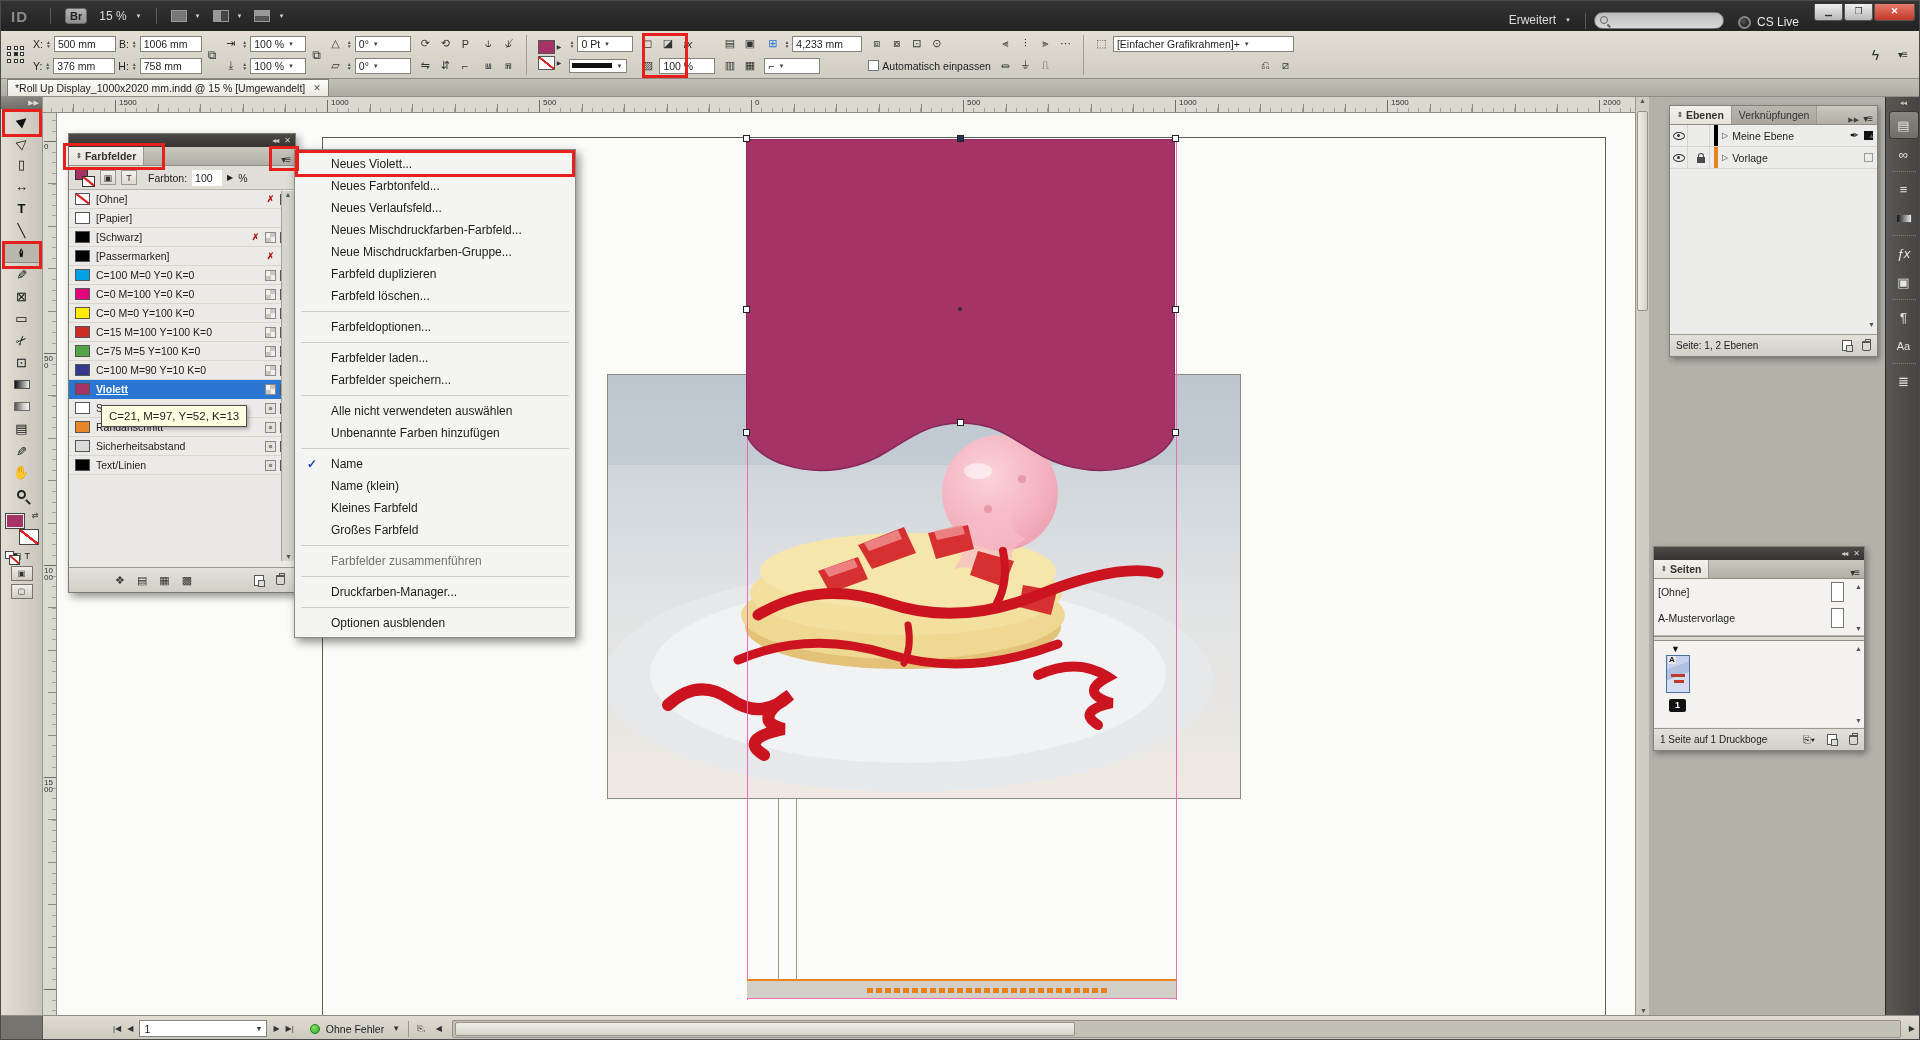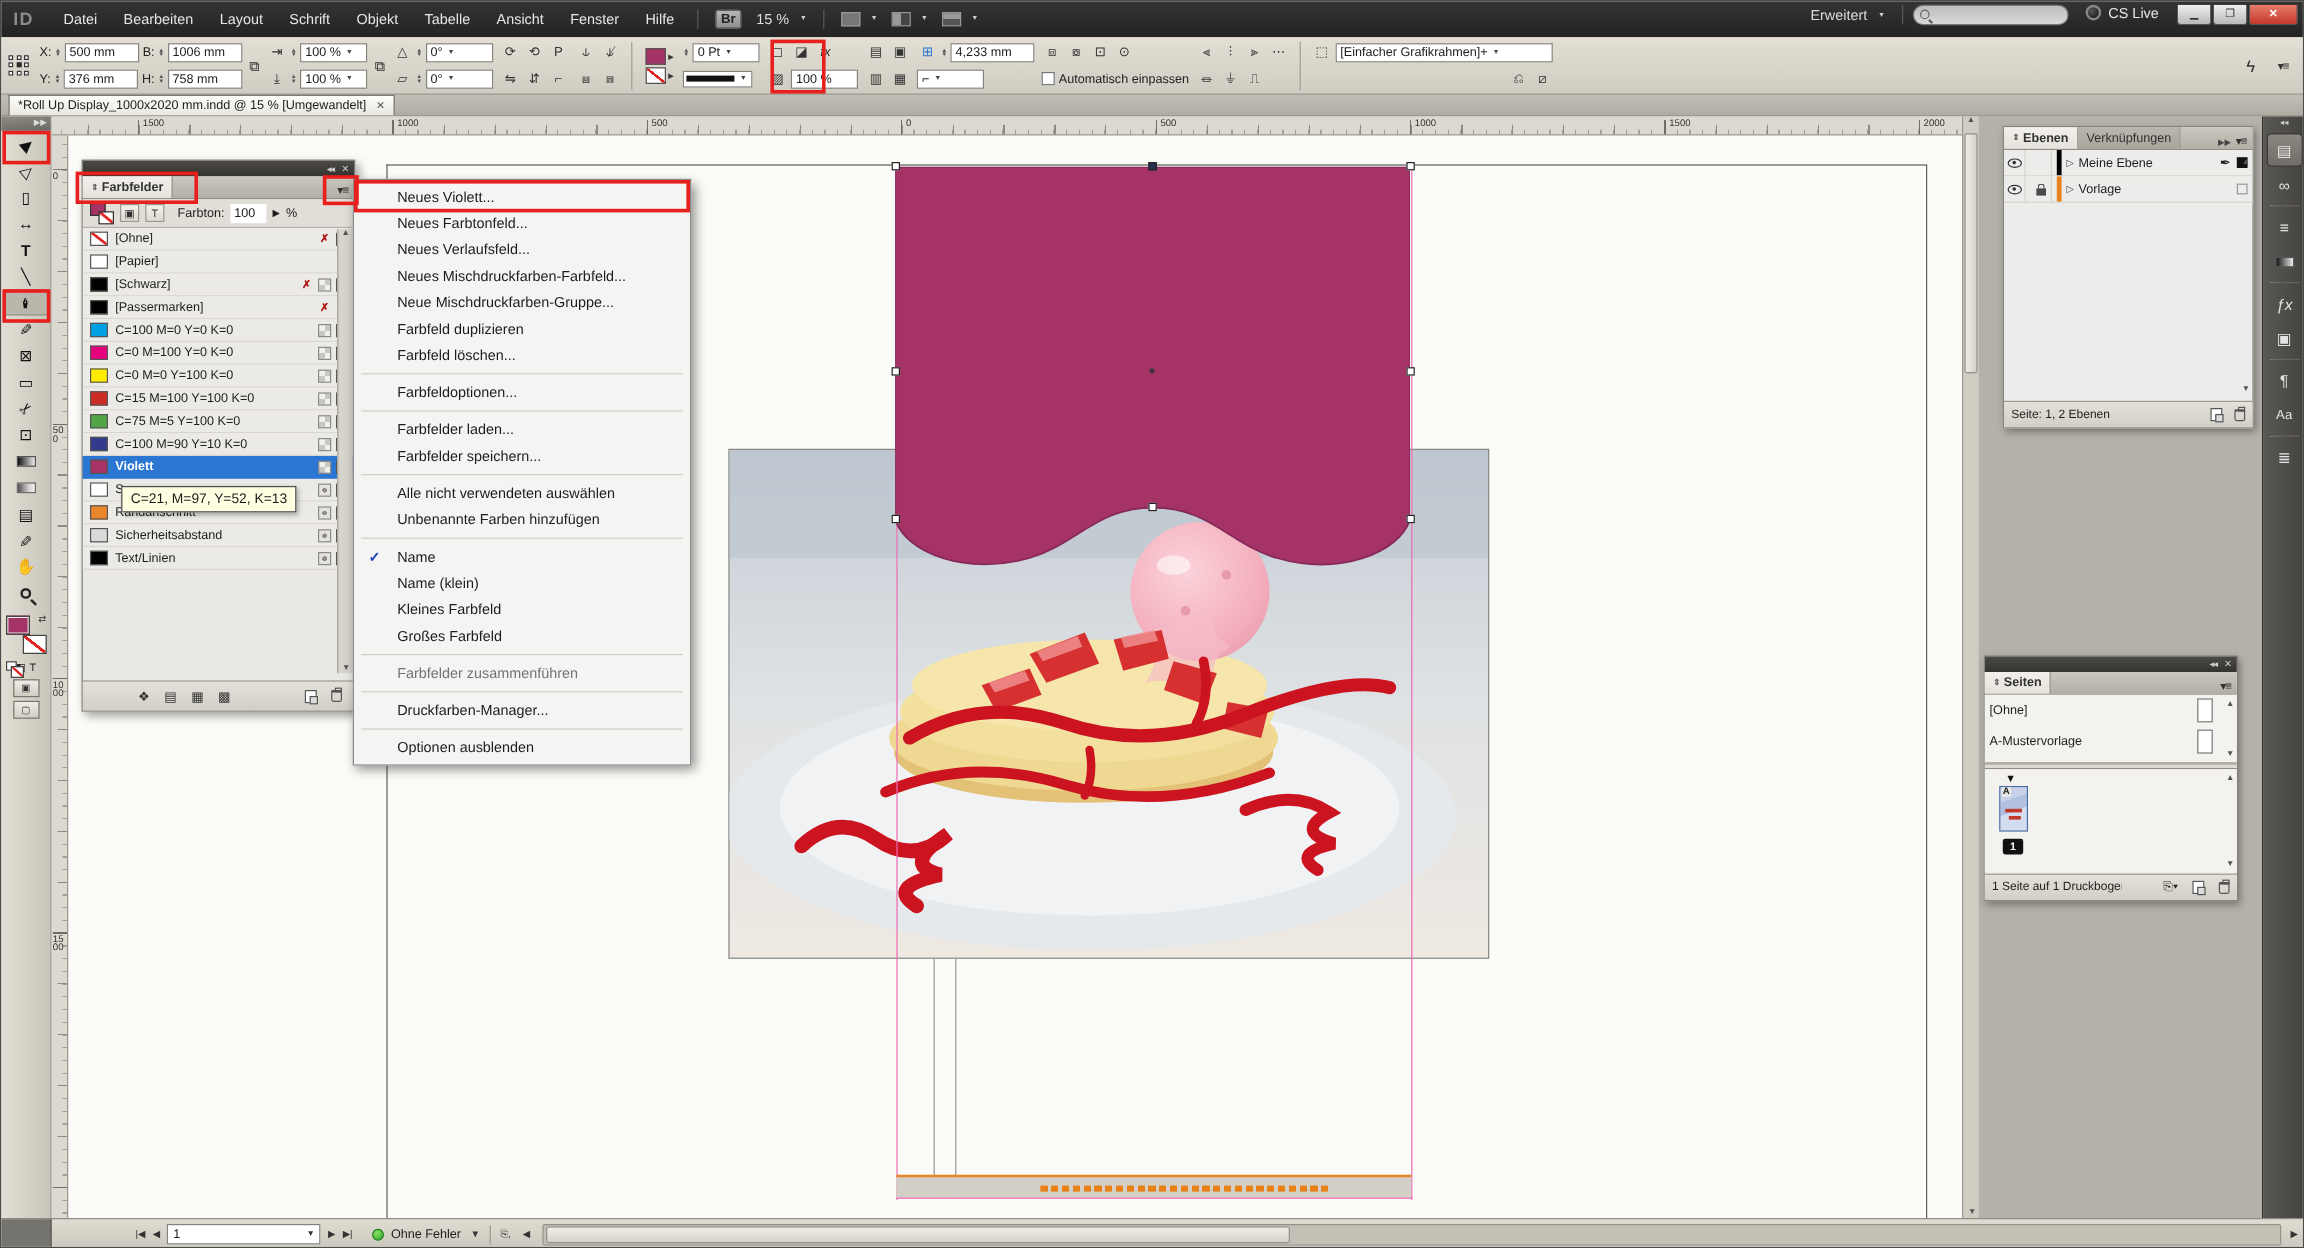--- a/index.html
+++ b/index.html
@@ -11,21 +11,21 @@
   #menubar{position:absolute;left:0;top:0;width:1920px;height:30px;background:linear-gradient(#343434,#232323);display:flex;align-items:center;color:#e6e6e6;font-size:12px;}
   #logo{color:#8a8a8a;font-weight:bold;font-size:15px;margin:0 14px 0 10px;letter-spacing:1px;}
   .menu-item{padding:0 11px;line-height:30px;cursor:default;}
   #br-chip{background:linear-gradient(#b5b5b5,#8f8f8f);color:#222;border:1px solid #6b6b6b;border-radius:3px;font-size:11px;font-weight:bold;padding:1px 4px;margin:0 6px;}
   .dd-dark{display:inline-flex;align-items:center;gap:5px;padding:2px 6px;color:#ddd;}
   .caret::after{content:"▼";font-size:6px;color:#cfcfcf;margin-left:4px;}
   .viewchip{display:inline-flex;align-items:center;margin:0 6px;gap:4px;}
   .chip-ic{display:inline-block;width:16px;height:12px;border:1px solid #999;background:#777;}
   .chip-ic.b{background:linear-gradient(90deg,#999 50%,#444 50%);}
   .chip-ic.c{background:linear-gradient(#999 50%,#555 50%);}
-  .mb-right{margin-left:auto;display:flex;align-items:flex-start;}
+  .mb-right{margin-left:auto;display:flex;align-items:flex-end;}
   #searchbox{display:inline-flex;align-items:center;width:130px;height:17px;border-radius:9px;background:linear-gradient(#bdbdbd,#d9d9d9);border:1px solid #777;padding-left:5px;}
   .mag-icon{display:inline-block;width:8px;height:8px;border:1.5px solid #666;border-radius:50%;position:relative;}
   .mag-icon::after{content:"";position:absolute;width:4px;height:1.5px;background:#666;transform:rotate(45deg);left:6px;top:8px;}
   #cslive-dot{display:inline-block;width:13px;height:13px;border-radius:50%;background:radial-gradient(circle at 35% 35%,#555,#111);border:2px solid #888;margin:0 6px 0 14px;}
   #winbtns{display:flex;margin:0 6px 8px 14px;align-self:flex-start;}
   .winbtn{width:29px;height:17px;border:1px solid #555;border-top:none;background:linear-gradient(#efefef,#b9b9b9);color:#333;font-size:9px;text-align:center;line-height:15px;border-radius:0 0 3px 3px;margin-left:1px;}
   .winbtn.close{width:41px;background:linear-gradient(#e77b6a,#c3392a);color:#fff;font-weight:bold;}
   
   #controlbar{position:absolute;left:0;top:30px;width:1920px;height:48px;background:linear-gradient(#e3dfd5,#cfccc2);border-bottom:1px solid #8f8d85;display:flex;align-items:center;padding:0 4px;gap:6px;font-size:10.5px;overflow:hidden;}
   .cgroup{display:flex;flex-direction:column;gap:3px;}
@@ -191,21 +191,20 @@
   
   .redbox{position:absolute;border:3px solid #e8201d;z-index:70;pointer-events:none;}
 </style>
 </head>
 <body>
 
 <div id="app">
 
   <div id="menubar">
     <span id="logo">ID</span>
-    <nav id="menus"><span class="menu-item">Datei</span><span class="menu-item">Bearbeiten</span><span class="menu-item">Layout</span><span class="menu-item">Schrift</span><span class="menu-item">Objekt</span><span class="menu-item">Tabelle</span><span class="menu-item">Ansicht</span><span class="menu-item">Fenster</span><span class="menu-item">Hilfe</span></nav>
     <span class="vsep"></span>
     <button id="br-chip">Br</button>
     <span class="dd-dark caret">
         <span>15 %</span>
       </span>
     <span class="vsep"></span>
     <span class="viewchip caret">
         <span class="chip-ic"></span>
       </span>
     <span class="viewchip caret">
@@ -831,21 +830,21 @@
         <li class="swatch-row">
           <span class="chip" style="background: rgb(51, 58, 140);"></span>
           <span>C=100 M=90 Y=10 K=0</span>
           <span class="row-icons">
             <span class="sicon checker"></span>
             <span class="sicon cmyk"></span>
           </span>
         </li>
         <li class="swatch-row selected">
           <span class="chip" style="background: rgb(165, 51, 102);"></span>
-          <span style="font-weight: bold;">Violett</span>
+          <span style="font-weight: bold; text-decoration: underline;">Violett</span>
           <span class="row-icons">
             <span class="sicon checker"></span>
             <span class="sicon cmyk"></span>
           </span>
         </li>
         <li class="swatch-row">
           <span class="chip" style="background: rgb(255, 255, 255);"></span>
           <span>S</span>
           <span class="row-icons">
             <span class="sicon dot"></span>

